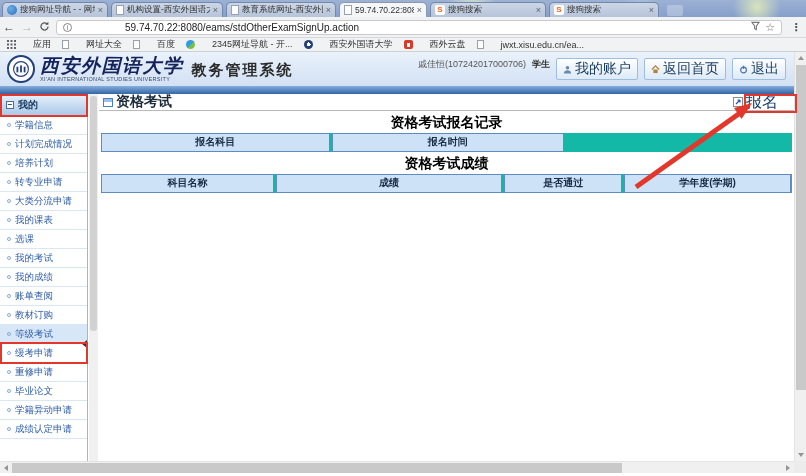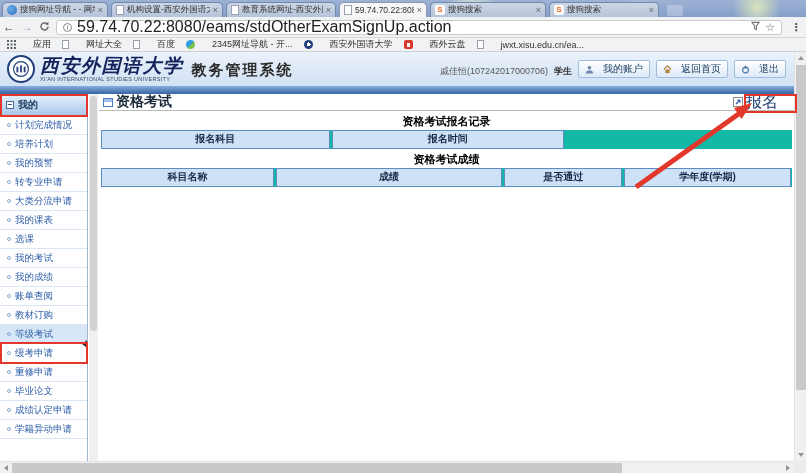--- a/index.html
+++ b/index.html
@@ -30,21 +30,21 @@
   
   .toolbar { position:absolute; left:0; top:17px; width:806px; height:21px; background:#f1f2f4;
     border-bottom:1px solid #d6d7d9; display:flex; align-items:center; }
   .nav-btn { width:18px; text-align:center; font-size:12px; color:#454545; line-height:18px; }
   .nav-btn.fwd { color:#b4b6ba; }
   .refresh { width:16px; text-align:center; }
   .urlbar { display:flex; align-items:center; gap:5px; height:15px; flex:1; margin:0 6px 0 4px;
     background:#fff; border:1px solid #c9cacd; border-radius:3px; padding:0 6px; }
   .info-i { width:9px; height:9px; border:1px solid #888; border-radius:50%;
     font-size:6.5px; line-height:8px; text-align:center; color:#666; flex:none; }
-  .url-text { font-size:16px; color:#222; flex:1; white-space:nowrap; overflow:hidden; }
+  .url-text { font-size:10px; color:#222; flex:1; white-space:nowrap; overflow:hidden;margin-left:48px; }
   .pagetool { color:#777; font-size:9px; }
   .star { font-size:11px; color:#777; line-height:11px; }
   .menu-dots { width:16px; text-align:center; font-size:11px; color:#555; margin-right:2px; font-weight:bold; }
 
   
   .bookmarks { position:absolute; left:0; top:38px; width:806px; height:14px; background:#f1f2f4;
     border-bottom:1px solid #cfd0d2; display:flex; align-items:center; gap:11px; padding-left:7px;
     font-size:9px; color:#333; }
   .bm { display:flex; align-items:center; gap:17px; white-space:nowrap; }
   .bm-page { width:7px; height:9px; background:#fff; border:1px solid #9aa0a6; }
@@ -55,26 +55,26 @@
   
   .site-header { position:absolute; left:0; top:52px; width:794px; height:34px;
     background:linear-gradient(#eaf2fb,#d2e1f4); display:flex; align-items:center; }
   .crest { width:28px; height:28px; margin-left:7px; border-radius:50%; border:2px solid #23407c;
     background:#fdfdfd; display:flex; align-items:center; justify-content:center; flex:none; }
   .uni-block { margin-left:5px; }
   .uni-cn { font-family:"DejaVu Serif","Liberation Serif",serif; font-style:italic; font-weight:bold;
     font-size:19px; line-height:19px; color:#15235c; letter-spacing:1.5px; }
   .uni-en { font-size:5.5px; color:#3a4a66; letter-spacing:.3px; margin-top:1px; }
   .sys-title { font-size:15px; font-weight:bold; color:#2b2b2b; letter-spacing:2px; margin:2px 0 0 8px; }
-  .hdr-right { margin-left:auto; display:flex; align-items:flex-end; gap:6px; margin-right:8px; font-size:9px; }
+  .hdr-right { margin-left:auto; display:flex; align-items:flex-start; gap:6px; margin-right:8px; font-size:9px; }
   .user-text { color:#555; }
   .role { font-weight:bold; color:#333; }
-  .hdr-btn { display:flex; align-items:center; gap:9px; padding:1px 6px;
+  .hdr-btn { display:flex; align-items:center; gap:3px; padding:1px 6px;
     background:linear-gradient(#ffffff,#ddeaf8); border:1px solid #9dbede; border-radius:2px;
-    font-size:10px; color:#17395f; white-space:nowrap; }
+    font-size:14px; color:#17395f; white-space:nowrap; }
 
   .blue-band { position:absolute; left:0; top:86px; width:794px; height:8px;
     background:linear-gradient(#86aede,#3465a5); }
 
   
   .sidebar { position:absolute; left:0; top:94px; width:88px; height:367px; background:#fff;
     border-right:1px solid #9fb6cf; overflow:hidden; }
   .side-head { height:22px; background:linear-gradient(#eaf3fc,#a9c8ea); border-bottom:1px solid #8fb3d8;
     display:flex; align-items:center; gap:4px; padding-left:6px; font-size:10px; font-weight:bold; color:#17395f; }
   .minus-box { width:8px; height:8px; border:1px solid #4a6d96; background:#fff; color:#17395f;
@@ -89,21 +89,21 @@
     border-top:4px solid transparent; border-bottom:4px solid transparent; border-right:5px solid #333; }
 
   
   .main { position:absolute; left:99px; top:94px; width:695px; height:367px; background:#fff; }
   .main-bar { display:flex; align-items:center; height:17px; border-bottom:1px solid #b9b9b9; padding:0 4px; }
   .pt-icon { width:10px; height:9px; border:1px solid #4c7fc0; background:linear-gradient(#9cc0e8 0 3px,#fff 3px); margin-right:3px; flex:none; }
   .page-title { font-size:14px; font-weight:bold; color:#1c2b3a; }
   .signup { margin-left:auto; display:flex; align-items:center; gap:3px; margin-right:12px; }
   .signup-label { font-size:16px; color:#1a3c6e; }
   .tbl { margin:1px 2px 0 2px; }
-  .cap { text-align:center; font-weight:bold; font-size:11px; color:#000; padding:2px 0 1px; }
+  .cap { text-align:center; font-weight:bold; font-size:14px; color:#000; padding:2px 0 1px; }
   .trow { display:flex; gap:2px; background:#14b8a6; }
   .cell { border:1px solid #5e8cc0; background:#cde1f7; font-size:10px; font-weight:bold;
     color:#182b45; text-align:center; padding:1px 0 2px; }
   .c33{flex:0 0 33.1%}.c34{flex:0 0 33.6%}
   .c25{flex:0 0 25%}.c33b{flex:0 0 32.8%}.c17{flex:0 0 17%}.c24{flex:0 0 24.2%}
 
   
   .v-scroll { position:absolute; right:0; top:52px; width:12px; height:409px; background:#f0f0f0; border-left:1px solid #e3e3e3; }
   .v-thumb { position:absolute; left:1px; top:13px; width:10px; height:325px; background:#c9c9c9; }
   .tri-up { position:absolute; left:3px; top:4px; border-left:3px solid transparent; border-right:3px solid transparent; border-bottom:4px solid #949494; }
@@ -270,32 +270,32 @@
 
   <div class="blue-band"></div>
 
   <div class="sidebar">
     <div class="side-head">
       <span class="minus-box">−</span>
       <span>我的</span>
     </div>
     <div class="s-item">
         <span class="dot"></span>
+        <span>学籍信息</span>
+      </div>
+    <div class="s-item">
+        <span class="dot"></span>
         <span>计划完成情况</span>
       </div>
     <div class="s-item">
         <span class="dot"></span>
         <span>培养计划</span>
       </div>
     <div class="s-item">
         <span class="dot"></span>
-        <span>我的预警</span>
-      </div>
-    <div class="s-item">
-        <span class="dot"></span>
         <span>转专业申请</span>
       </div>
     <div class="s-item">
         <span class="dot"></span>
         <span>大类分流申请</span>
       </div>
     <div class="s-item">
         <span class="dot"></span>
         <span>我的课表</span>
       </div>
@@ -330,25 +330,25 @@
     <div class="s-item">
         <span class="dot"></span>
         <span>重修申请</span>
       </div>
     <div class="s-item">
         <span class="dot"></span>
         <span>毕业论文</span>
       </div>
     <div class="s-item">
         <span class="dot"></span>
+        <span>学籍异动申请</span>
+      </div>
+    <div class="s-item">
+        <span class="dot"></span>
         <span>成绩认定申请</span>
-      </div>
-    <div class="s-item">
-        <span class="dot"></span>
-        <span>学籍异动申请</span>
       </div>
   </div>
   <div class="side-scroll">
       <div class="side-thumb"></div>
     </div>
   <div class="collapse-arrow"></div>
 
   <div class="main">
     <div class="main-bar">
       <span class="pt-icon"></span>

